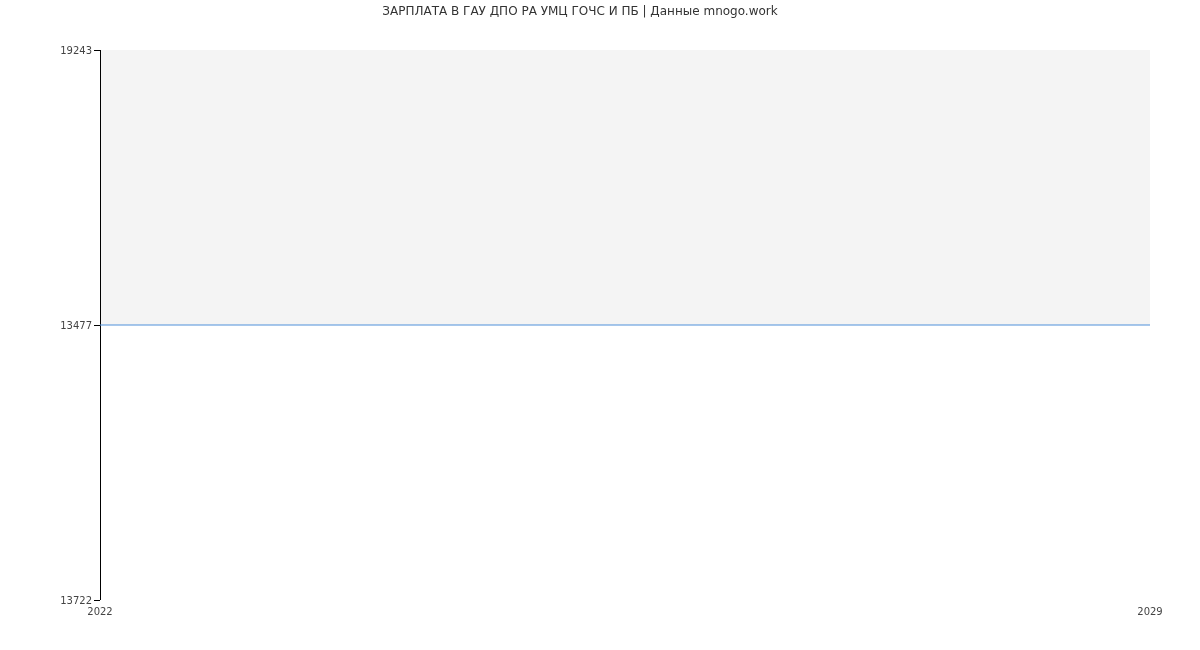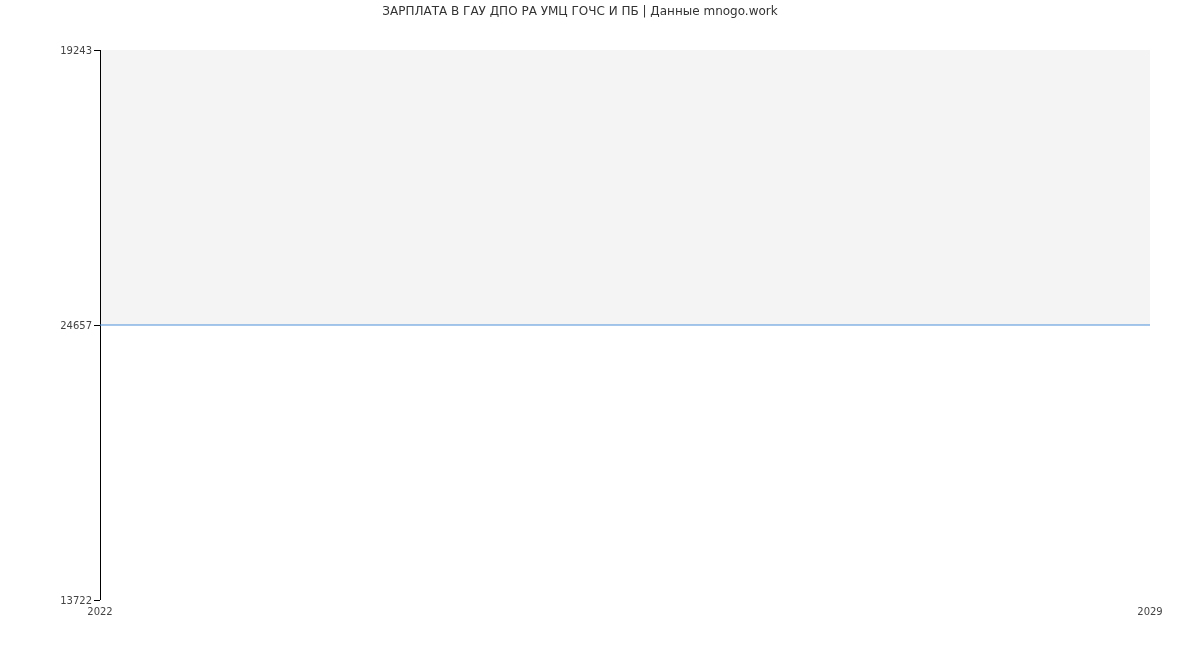--- a/index.html
+++ b/index.html
@@ -97,21 +97,21 @@
 
   <div class="plot-area">
     <div class="shade"></div>
     <div class="y-axis-line"></div>
 
     <div class="ytick" style="top:0%"></div>
     <div class="ytick" style="top:50%"></div>
     <div class="ytick" style="top:100%"></div>
 
     <div class="ytick-label" style="top:0%">19243</div>
-    <div class="ytick-label" style="top:50%">24657</div>
+    <div class="ytick-label" style="top:50%">13477</div>
     <div class="ytick-label" style="top:100%">13722</div>
 
     <div class="xtick-label" style="left:0%">2022</div>
     <div class="xtick-label" style="left:100%">2029</div>
 
     <div class="data-line"></div>
   </div>
 </div>
 
 </body></html>

